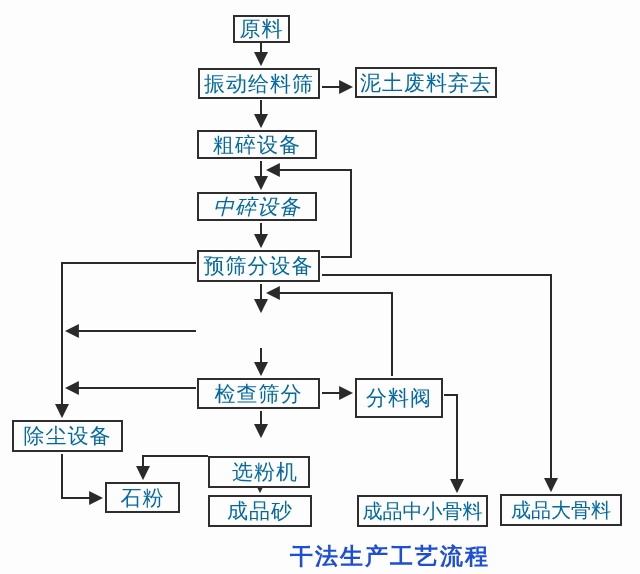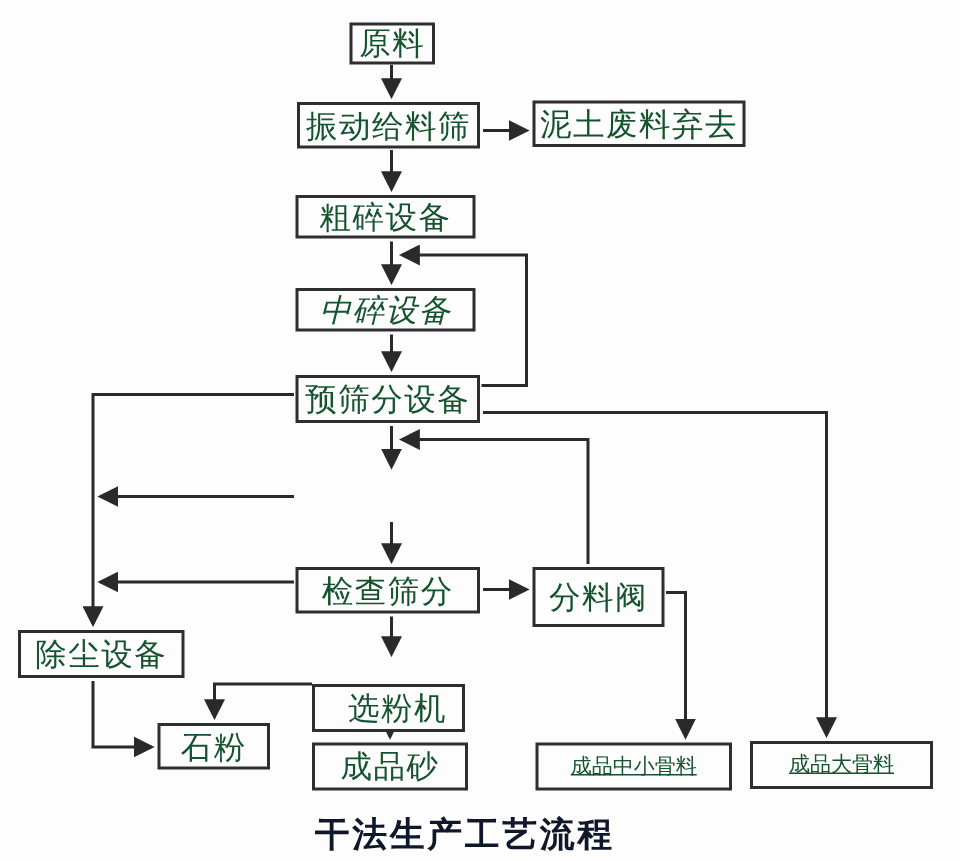--- a/index.html
+++ b/index.html
@@ -11,34 +11,34 @@
     overflow:hidden;
   }
   #wires{position:absolute;left:0;top:0;width:640px;height:574px;}
   .node{
     position:absolute;
     background:#fdfdfd;
     border:2px solid #2e2e2e;
     box-sizing:border-box;
     display:flex;align-items:center;justify-content:center;
     font-size:21px;
-    color:#14532d;
+    color:#0369a1;
     letter-spacing:1px;
     white-space:nowrap;
     z-index:2;
   }
-  .node.small{font-size:14px;letter-spacing:0;text-decoration:underline;}
+  .node.small{font-size:20px;letter-spacing:0;}
   #caption{
     position:absolute;
     left:210px;top:541px;width:280px;height:28px;
-    text-align:left;
+    text-align:right;
     font-family:Liberation Mono, monospace;
     font-weight:bold;
     font-size:23px;
-    color:#0f172a;
+    color:#1d4ed8;
     letter-spacing:2px;
     z-index:2;
   }
   polyline{fill:none;stroke:#2a2a2a;stroke-width:2;}
 </style>
 </head>
 <body>
 
 <div id="stage">
 

